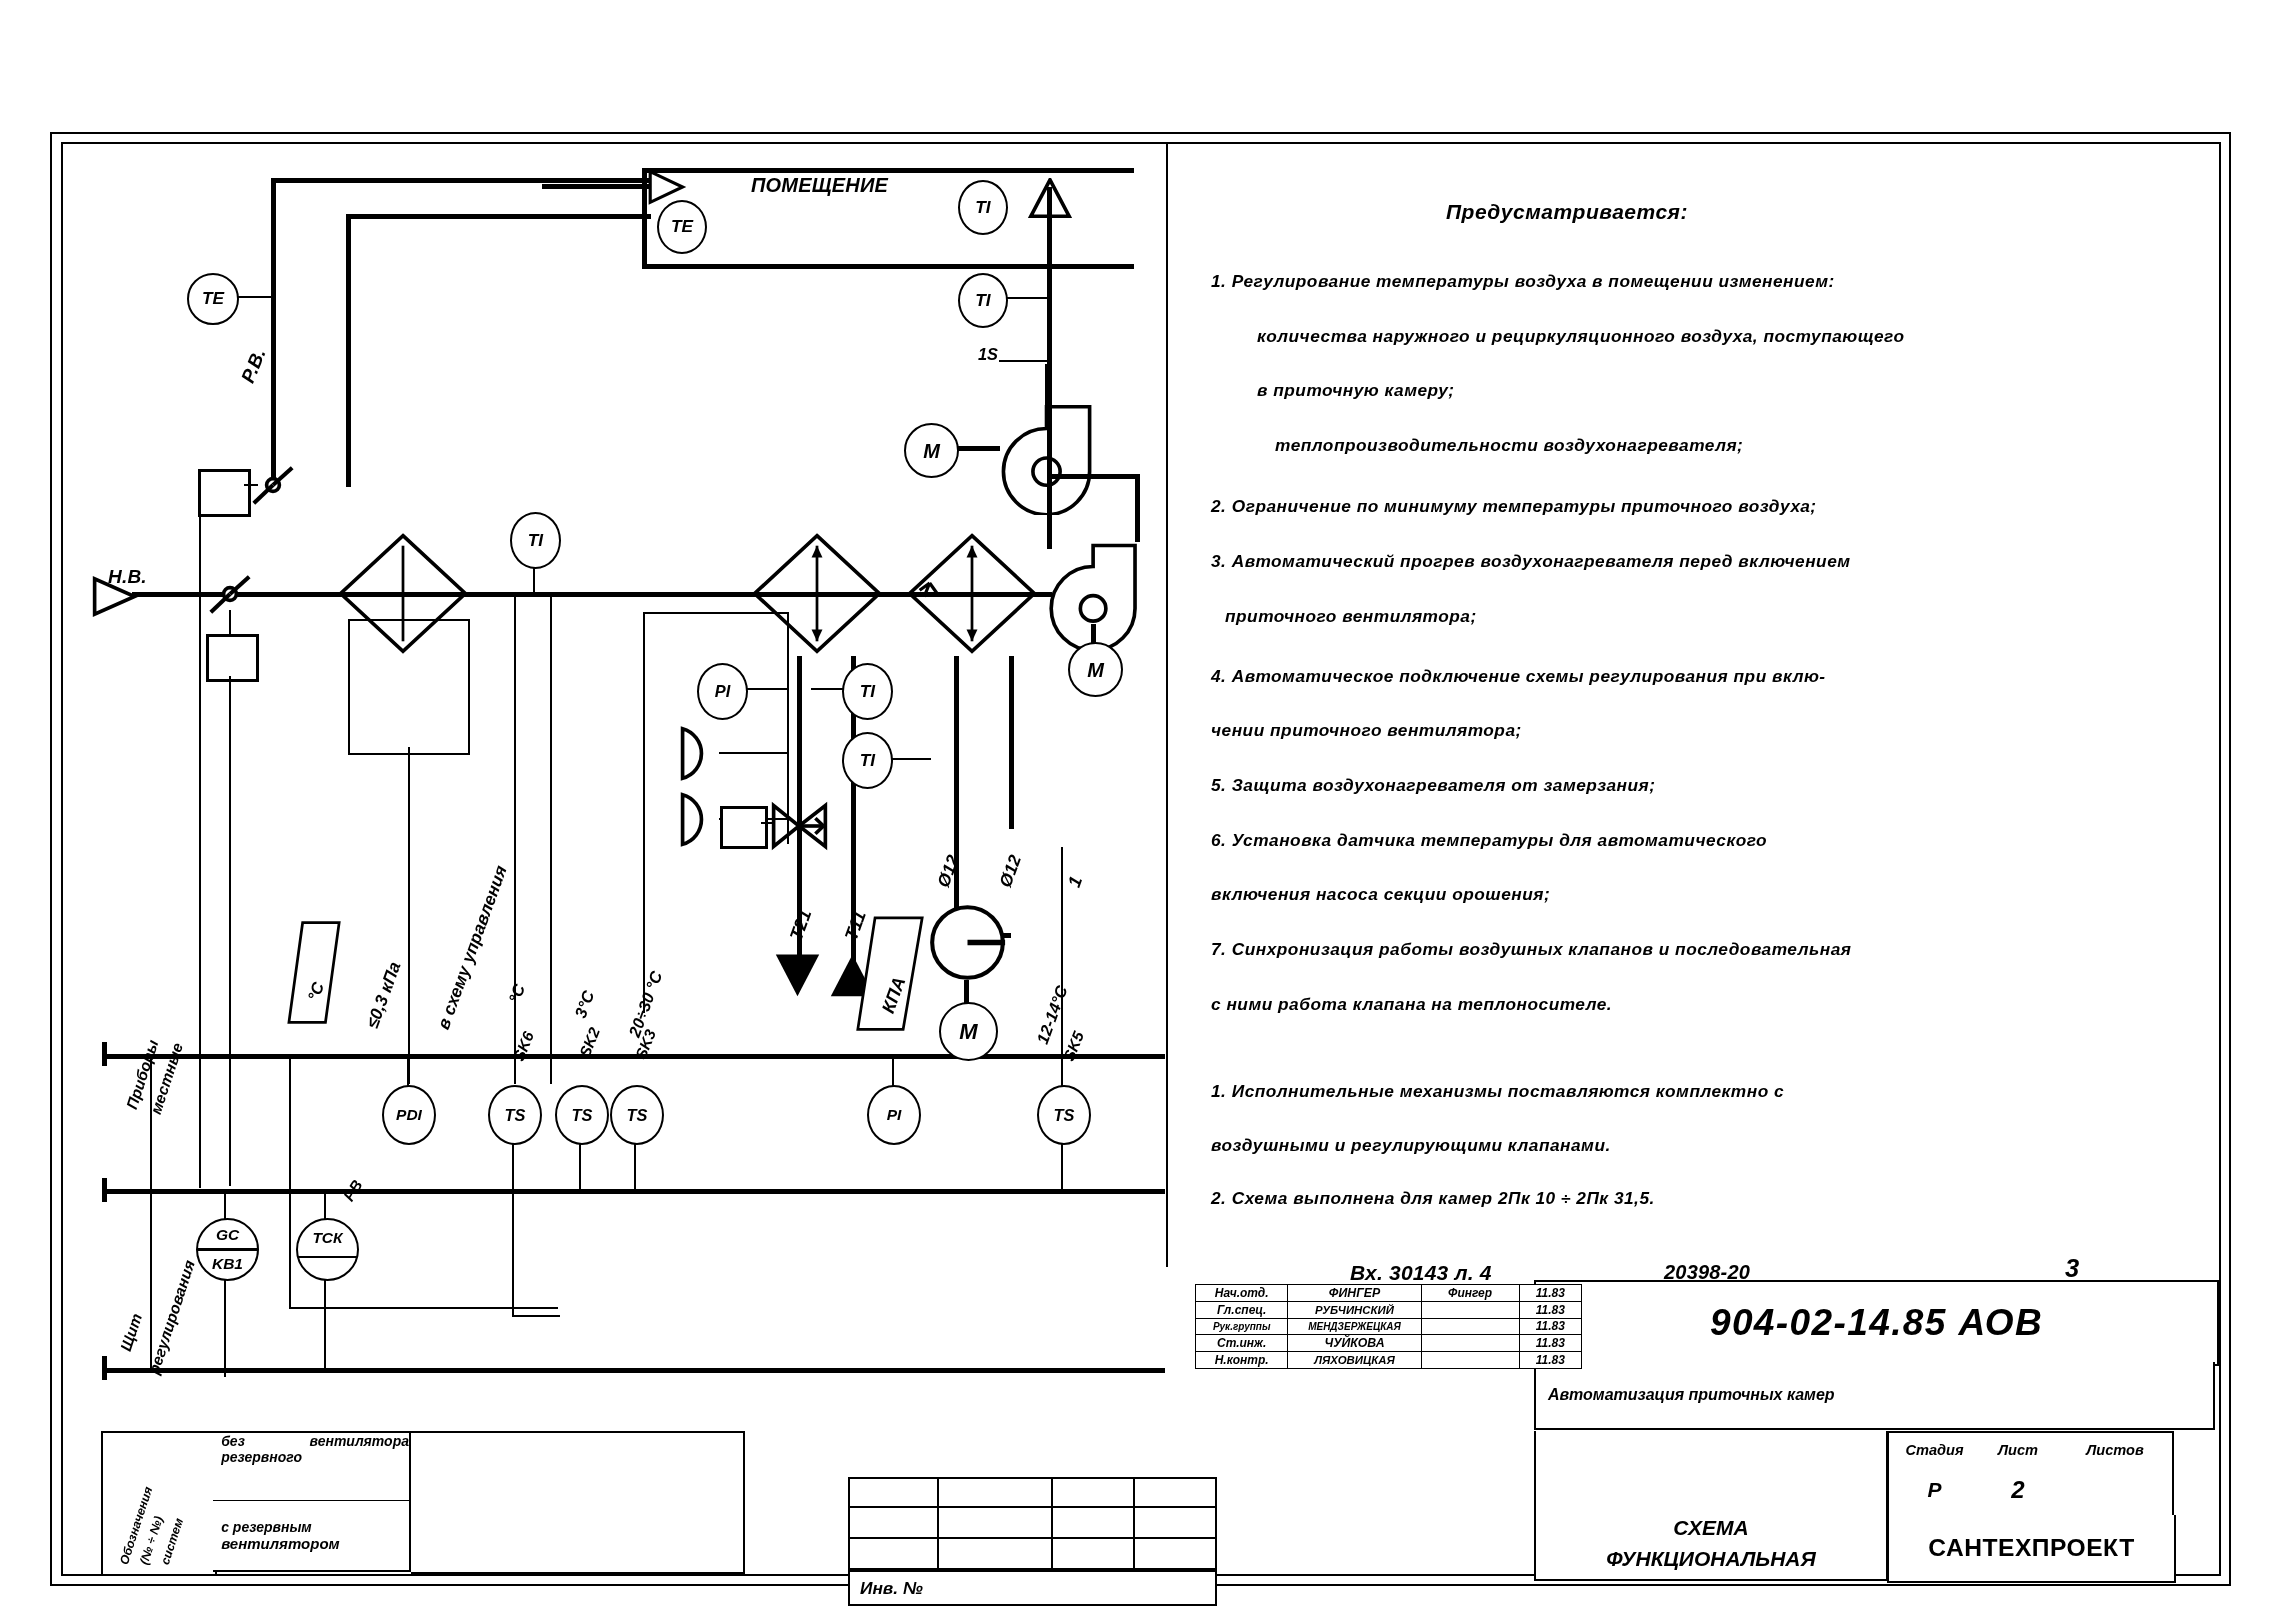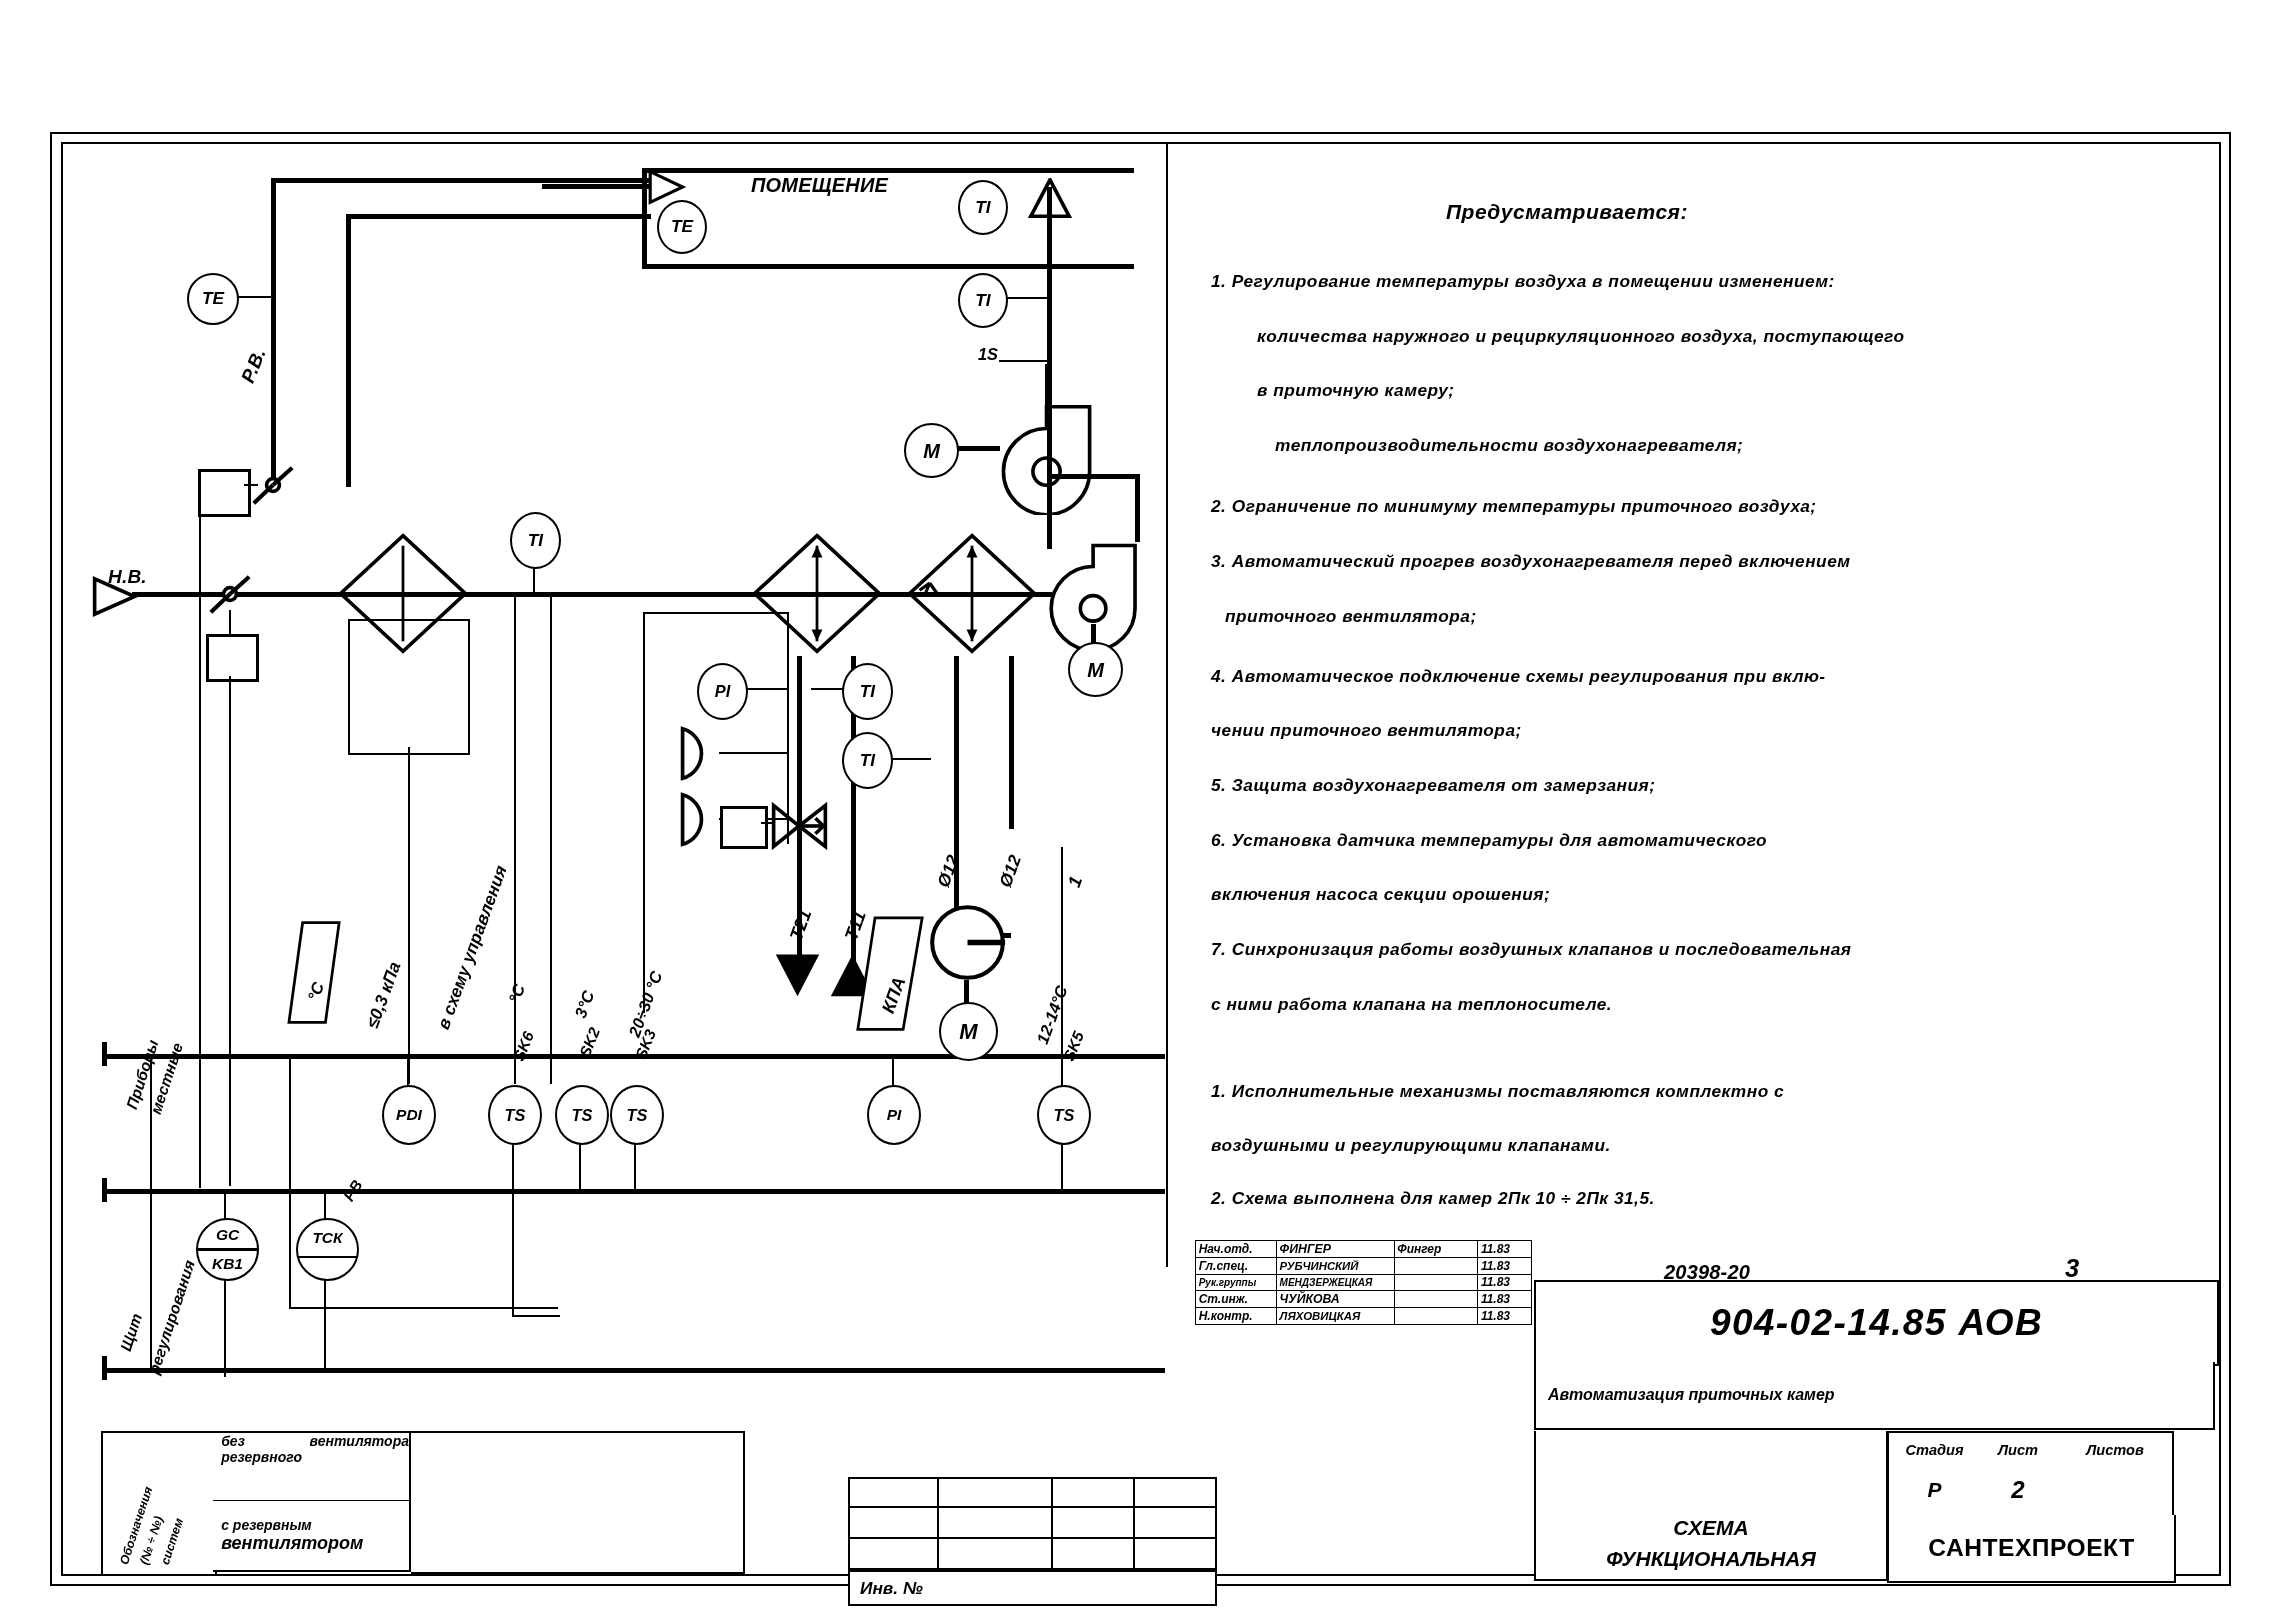--- a/index.html
+++ b/index.html
@@ -357,21 +357,21 @@
   <div class="note" style="position:absolute;left:1211px;top:994px;">с ними работа клапана   на теплоносителе.</div>
 
   <div class="note" style="position:absolute;left:1211px;top:1081px;">1.   Исполнительные механизмы поставляются  комплектно с</div>
   <div class="note" style="position:absolute;left:1211px;top:1135px;">воздушными и регулирующими клапанами.</div>
   <div class="note" style="position:absolute;left:1211px;top:1188px;">2. Схема выполнена   для  камер  2Пк 10 ÷ 2Пк  31,5.</div>
 
   <div class="txt hand" style="left:1350px;top:1261px;font-size:21px;">Вх. 30143 л. 4</div>
   <div class="txt hand" style="left:1664px;top:1261px;font-size:20px;">20398-20</div>
   <div class="txt hand" style="left:2065px;top:1254px;font-size:25.5px;">3</div>
 
-  <table class="tb" style="left:1195px;top:1240px;width:337px;">
+  <table class="tb" style="left:1195px;top:1284px;width:387px;text-align:center;">
     <tbody>
         <tr>
       <td style="width:77px;font-size:12px;">Нач.отд.</td>
       <td style="width:114px;font-size:12.3px;">ФИНГЕР</td>
       <td style="width:82px;font-size:12px;">Фингер</td>
       <td style="width:50px;font-size:12px;">11.83</td>
     </tr>
     <tr>
       <td style="font-size:12px;">Гл.спец.</td>
       <td style="font-size:11.4px;">РУБЧИНСКИЙ</td>
@@ -452,21 +452,21 @@
   <div class="vtxt" style="left:158px;top:1562px;font-size:12.3px;transform:rotate(-72deg);">систем</div>
 
   <div class="abs" style="left:213px;top:1431px;width:198px;height:71px;border:2.7px solid #000;border-left:none;background:#fff;
               display:flex;justify-content:center;padding-left:8.2px;box-sizing:border-box;">
     <span style="font-style:italic;font-weight:bold;font-size:14px;">без резервного</span>
     <span style="font-style:italic;font-weight:bold;font-size:14px;">вентилятора</span>
   </div>
   <div class="abs" style="left:213px;top:1501px;width:198px;height:71px;border:2.7px solid #000;border-left:none;border-top:none;background:#fff;
               display:flex;flex-direction:column;justify-content:center;padding-left:8.2px;box-sizing:border-box;">
     <span style="font-style:italic;font-weight:bold;font-size:14px;">с резервным</span>
-    <span style="font-style:italic;font-weight:bold;font-size:18px;">вентилятором</span>
+    <span style="font-style:italic;font-weight:bold;font-size:15px;">вентилятором</span>
   </div>
   <div class="abs" style="left:411px;top:1431px;width:332px;height:71px;border:2.7px solid #000;border-left:none;background:#fff;"></div>
   <div class="abs" style="left:411px;top:1501px;width:332px;height:71px;border:2.7px solid #000;border-left:none;border-top:none;background:#fff;"></div>
 
 
   <div class="abs" style="left:848px;top:1477px;">
     <div style="display:grid;grid-template-columns:91px 114px 82px 82px;grid-template-rows:31px 31px 31px;">
       <div style="border:2.3px solid #000;"></div>
       <div style="border:2.3px solid #000;border-left:none;"></div>
       <div style="border:2.3px solid #000;border-left:none;"></div>

